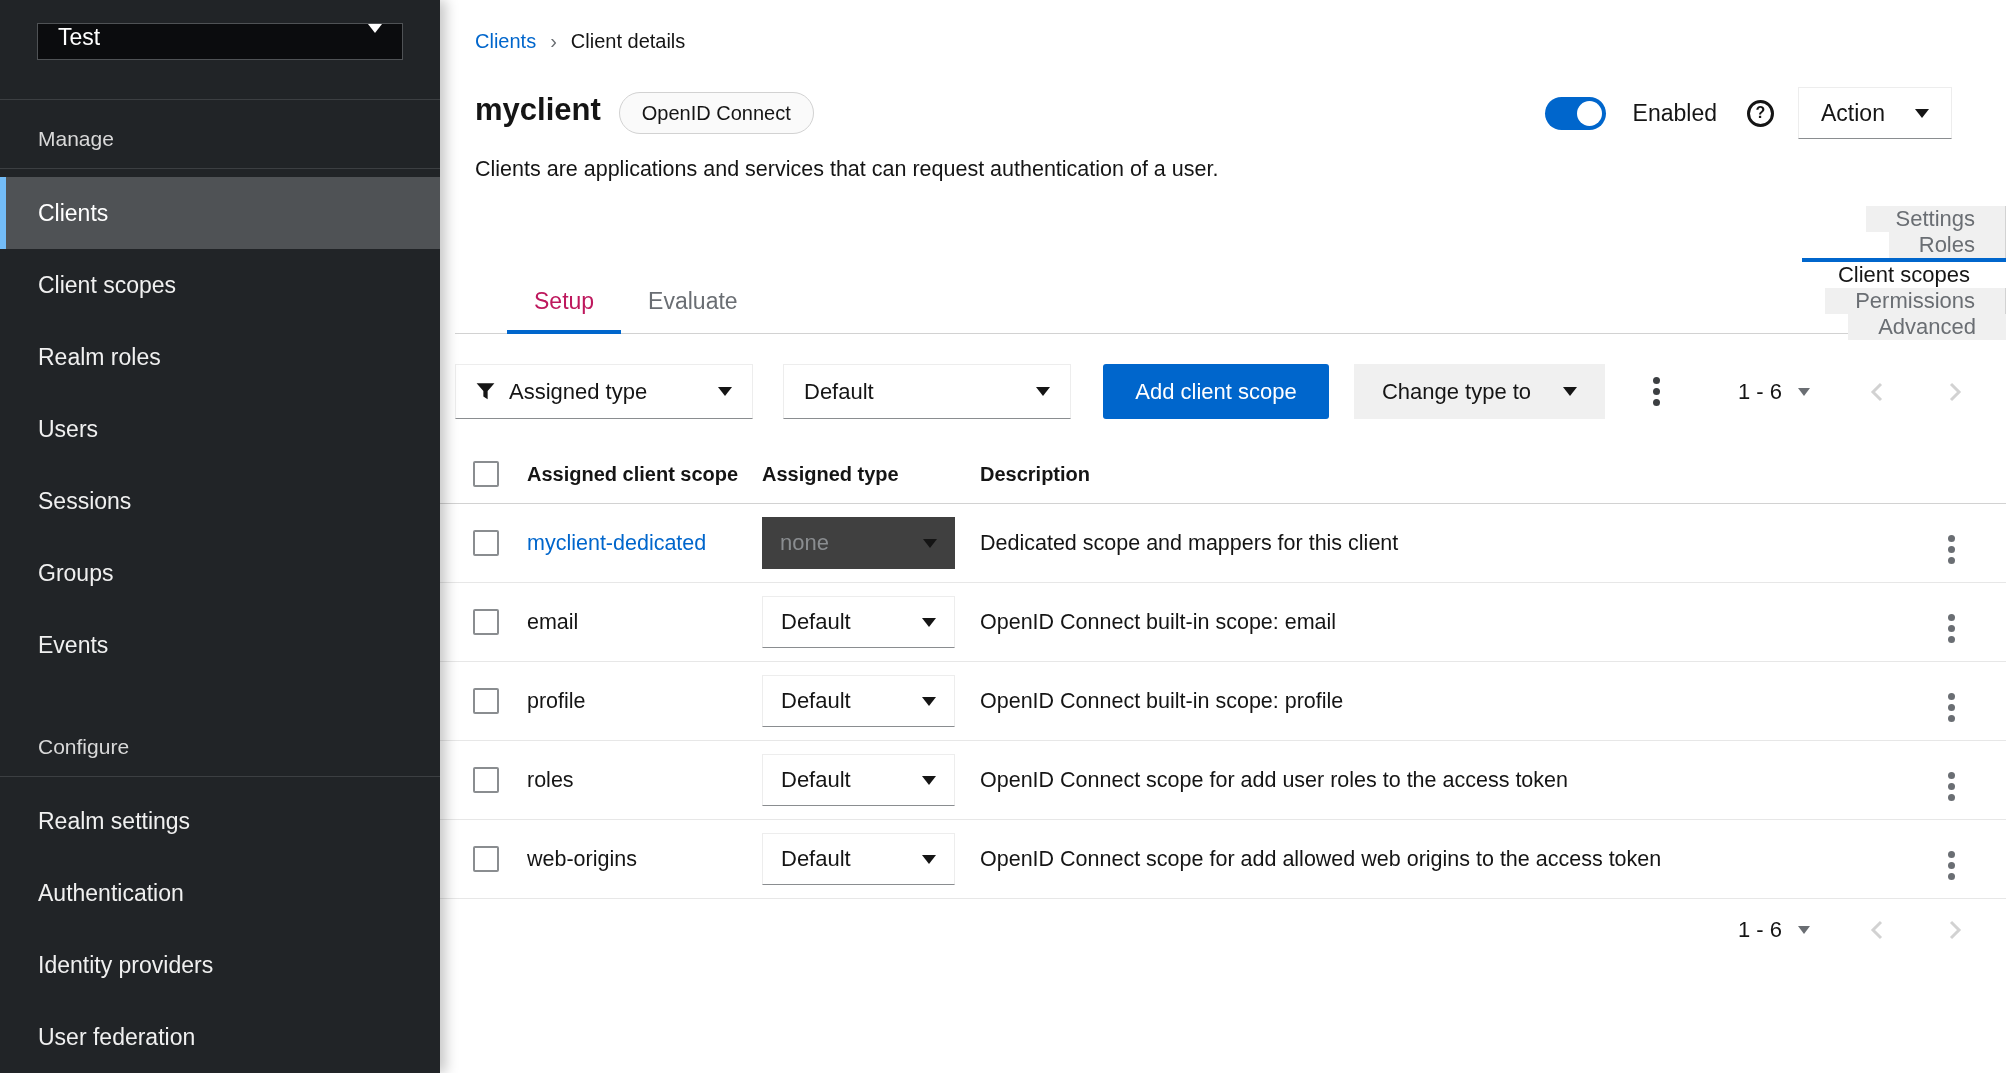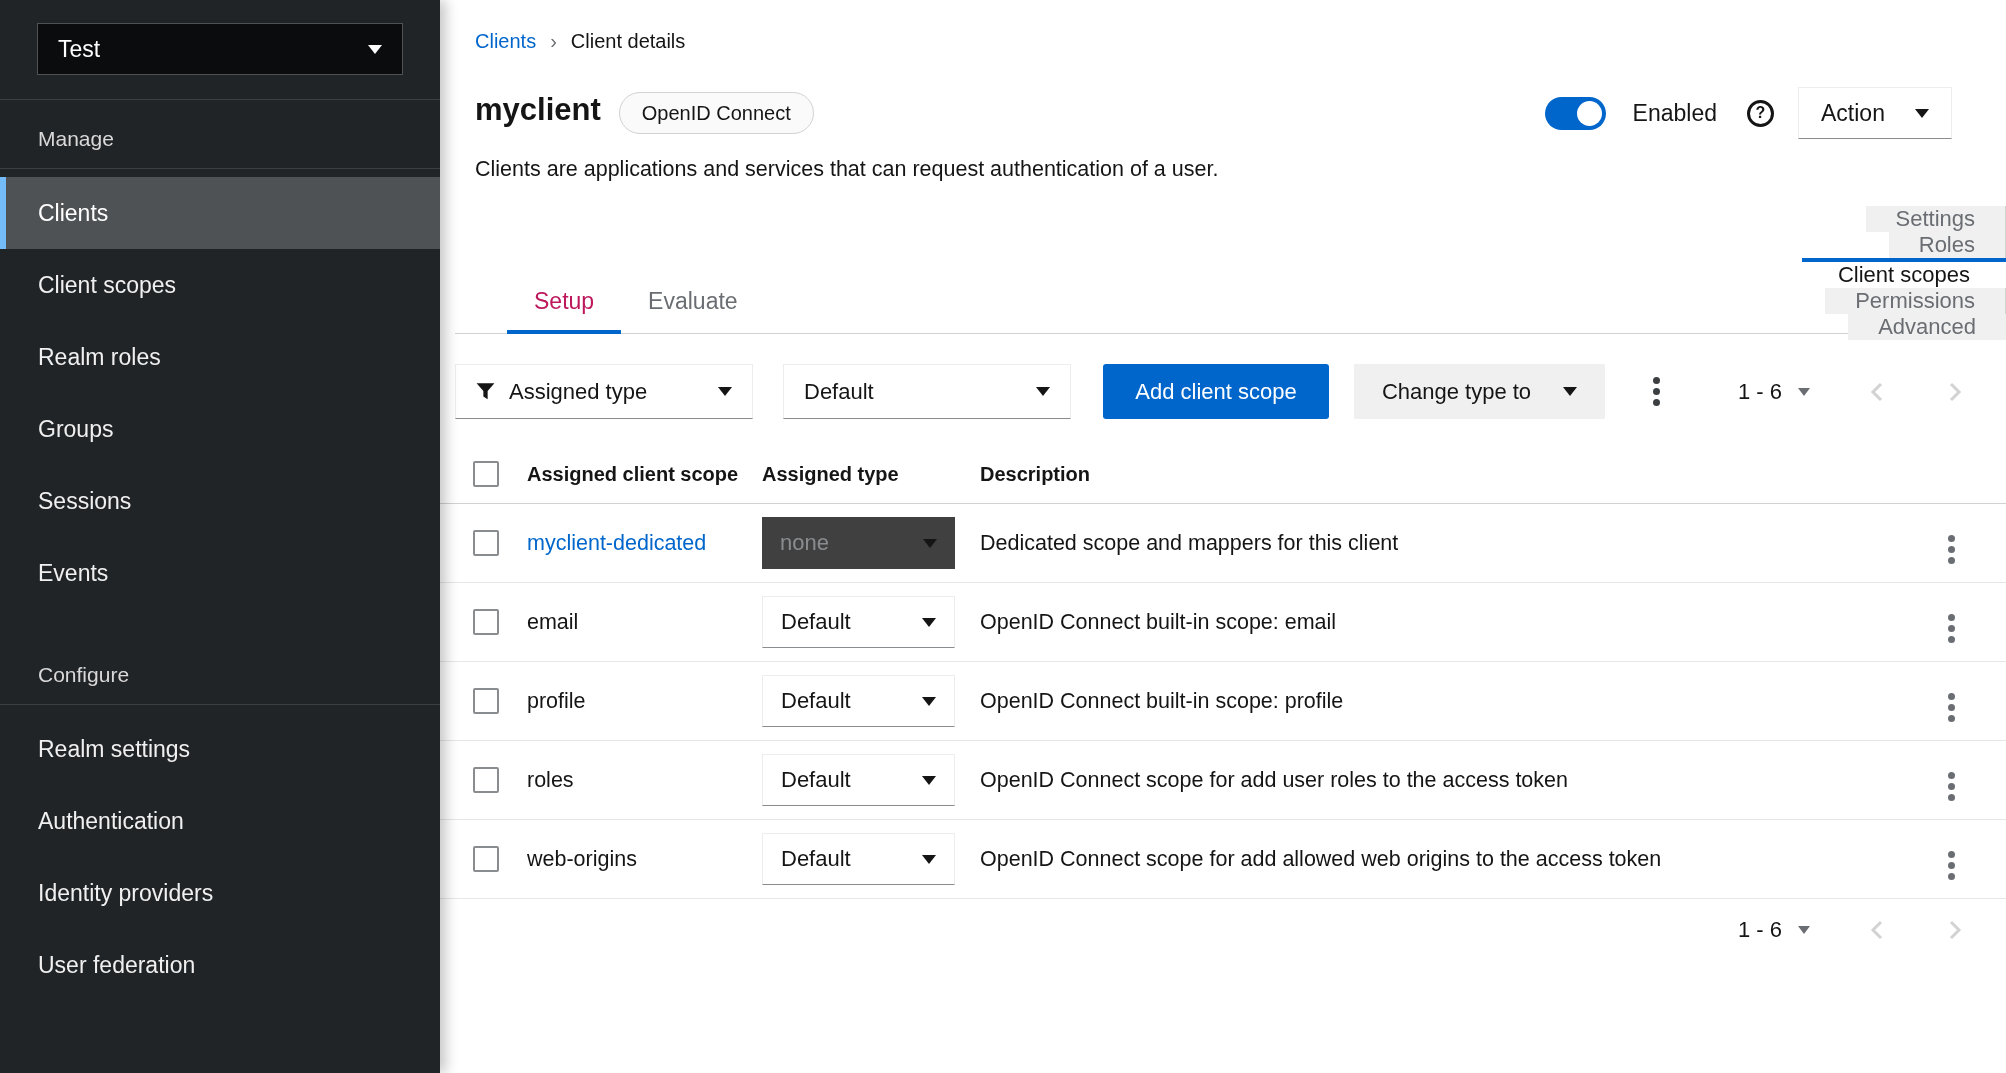--- a/index.html
+++ b/index.html
@@ -3,22 +3,22 @@
 <meta charset="utf-8">
 <style>
   * { margin:0; padding:0; box-sizing:border-box; }
   html,body { width:2006px; height:1073px; overflow:hidden; }
   body { display:flex; font-family:"Liberation Sans", sans-serif; color:#151515; background:#fff; }
 
   
   .sidebar { width:440px; flex:0 0 440px; background:#212427; height:100%; z-index:5;
              box-shadow:6px 0 12px rgba(0,0,0,.22); display:flex; flex-direction:column; }
   .realm-block { height:100px; border-bottom:1px solid #3c3f42; padding:23px 37px 0; }
-  .realm-select { height:52px; background:#0b0c0e; border:1px solid #4f5255; display:flex;
-                  align-items:center; justify-content:space-between; padding:0 20px;
+  .realm-select { height:37px; background:#0b0c0e; border:1px solid #4f5255; display:flex;
+                  justify-content:space-between; padding:0 20px;
                   color:#fff; font-size:23px; cursor:pointer; }
   .nav-group-label { height:61px; line-height:61px; padding-left:38px; font-size:21px;
                      color:#d9d9d9; border-bottom:1px solid #3c3f42; }
   .nav-group:first-of-type .nav-group-label { margin-top:8px; }
   .nav-group + .nav-group .nav-group-label { margin-top:35px; }
   .nav-list { list-style:none; padding-top:8px; }
   .nav-item { height:72px; display:flex; align-items:center; padding-left:38px;
               font-size:23px; color:#f0f0f0; cursor:pointer; }
   .nav-item.active { background:#4f5255; border-left:6px solid #73bcf7; padding-left:32px; color:#fff; }
 
@@ -124,22 +124,23 @@
       <span class="caret white"></span>
     </div>
   </div>
   <nav id="side-nav">
       <div class="nav-group">
     <div class="nav-group-label">Manage</div>
     <ul class="nav-list">
           <li class="nav-item active">Clients</li>
           <li class="nav-item">Client scopes</li>
           <li class="nav-item">Realm roles</li>
+          <li class="nav-item">Users</li>
+          <li class="nav-item">Sessions</li>
           <li class="nav-item">Groups</li>
-          <li class="nav-item">Sessions</li>
           <li class="nav-item">Events</li>
         </ul>
   </div>
       <div class="nav-group">
     <div class="nav-group-label">Configure</div>
     <ul class="nav-list">
           <li class="nav-item">Realm settings</li>
           <li class="nav-item">Authentication</li>
           <li class="nav-item">Identity providers</li>
           <li class="nav-item">User federation</li>

